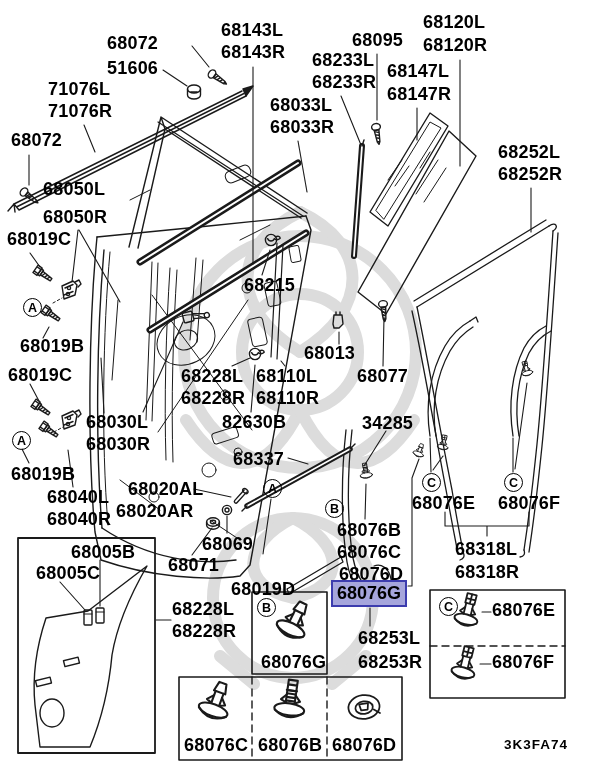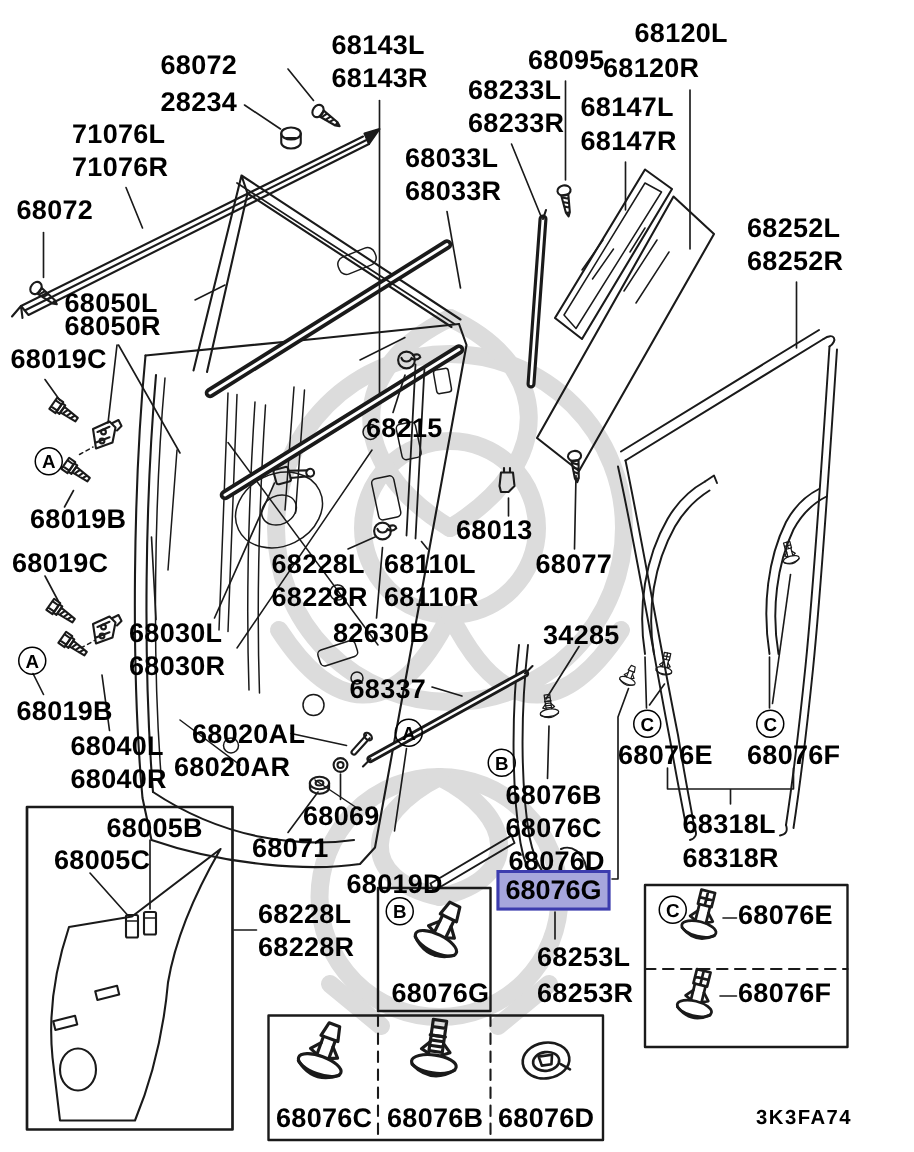--- a/index.html
+++ b/index.html
@@ -361,38 +361,38 @@
             <use href="#clipE"></use>
           </g>
       <g transform="translate(464,668) rotate(14) scale(1.3)">
             <use href="#clipE"></use>
           </g>
     </g>
   </g>
 </svg>
 
 <div class="lbl" style="left:107px;top:34px">68072</div>
-<div class="lbl" style="left:107px;top:59px">28234</div>
+<div class="lbl" style="left:107px;top:59px">51606</div>
 <div class="lbl" style="left:221px;top:21px">68143L</div>
 <div class="lbl" style="left:221px;top:43px">68143R</div>
 <div class="lbl" style="left:352px;top:31px">68095</div>
 <div class="lbl" style="left:423px;top:13px">68120L</div>
-<div class="lbl" style="left:402px;top:36px">68120R</div>
+<div class="lbl" style="left:423px;top:36px">68120R</div>
 <div class="lbl" style="left:312px;top:51px">68233L</div>
 <div class="lbl" style="left:312px;top:73px">68233R</div>
 <div class="lbl" style="left:387px;top:62px">68147L</div>
 <div class="lbl" style="left:387px;top:85px">68147R</div>
 <div class="lbl" style="left:48px;top:80px">71076L</div>
 <div class="lbl" style="left:48px;top:102px">71076R</div>
 <div class="lbl" style="left:270px;top:96px">68033L</div>
 <div class="lbl" style="left:270px;top:118px">68033R</div>
 <div class="lbl" style="left:11px;top:131px">68072</div>
 <div class="lbl" style="left:498px;top:143px">68252L</div>
 <div class="lbl" style="left:498px;top:165px">68252R</div>
-<div class="lbl" style="left:43px;top:193px">68050L</div>
+<div class="lbl" style="left:43px;top:180px">68050L</div>
 <div class="lbl" style="left:43px;top:208px">68050R</div>
 <div class="lbl" style="left:7px;top:230px">68019C</div>
 <div class="lbl" style="left:20px;top:337px">68019B</div>
 <div class="lbl" style="left:8px;top:366px">68019C</div>
 <div class="lbl" style="left:11px;top:465px">68019B</div>
 <div class="lbl" style="left:244px;top:276px">68215</div>
 <div class="lbl" style="left:304px;top:344px">68013</div>
 <div class="lbl" style="left:181px;top:367px">68228L</div>
 <div class="lbl" style="left:181px;top:389px">68228R</div>
 <div class="lbl" style="left:256px;top:367px">68110L</div>

